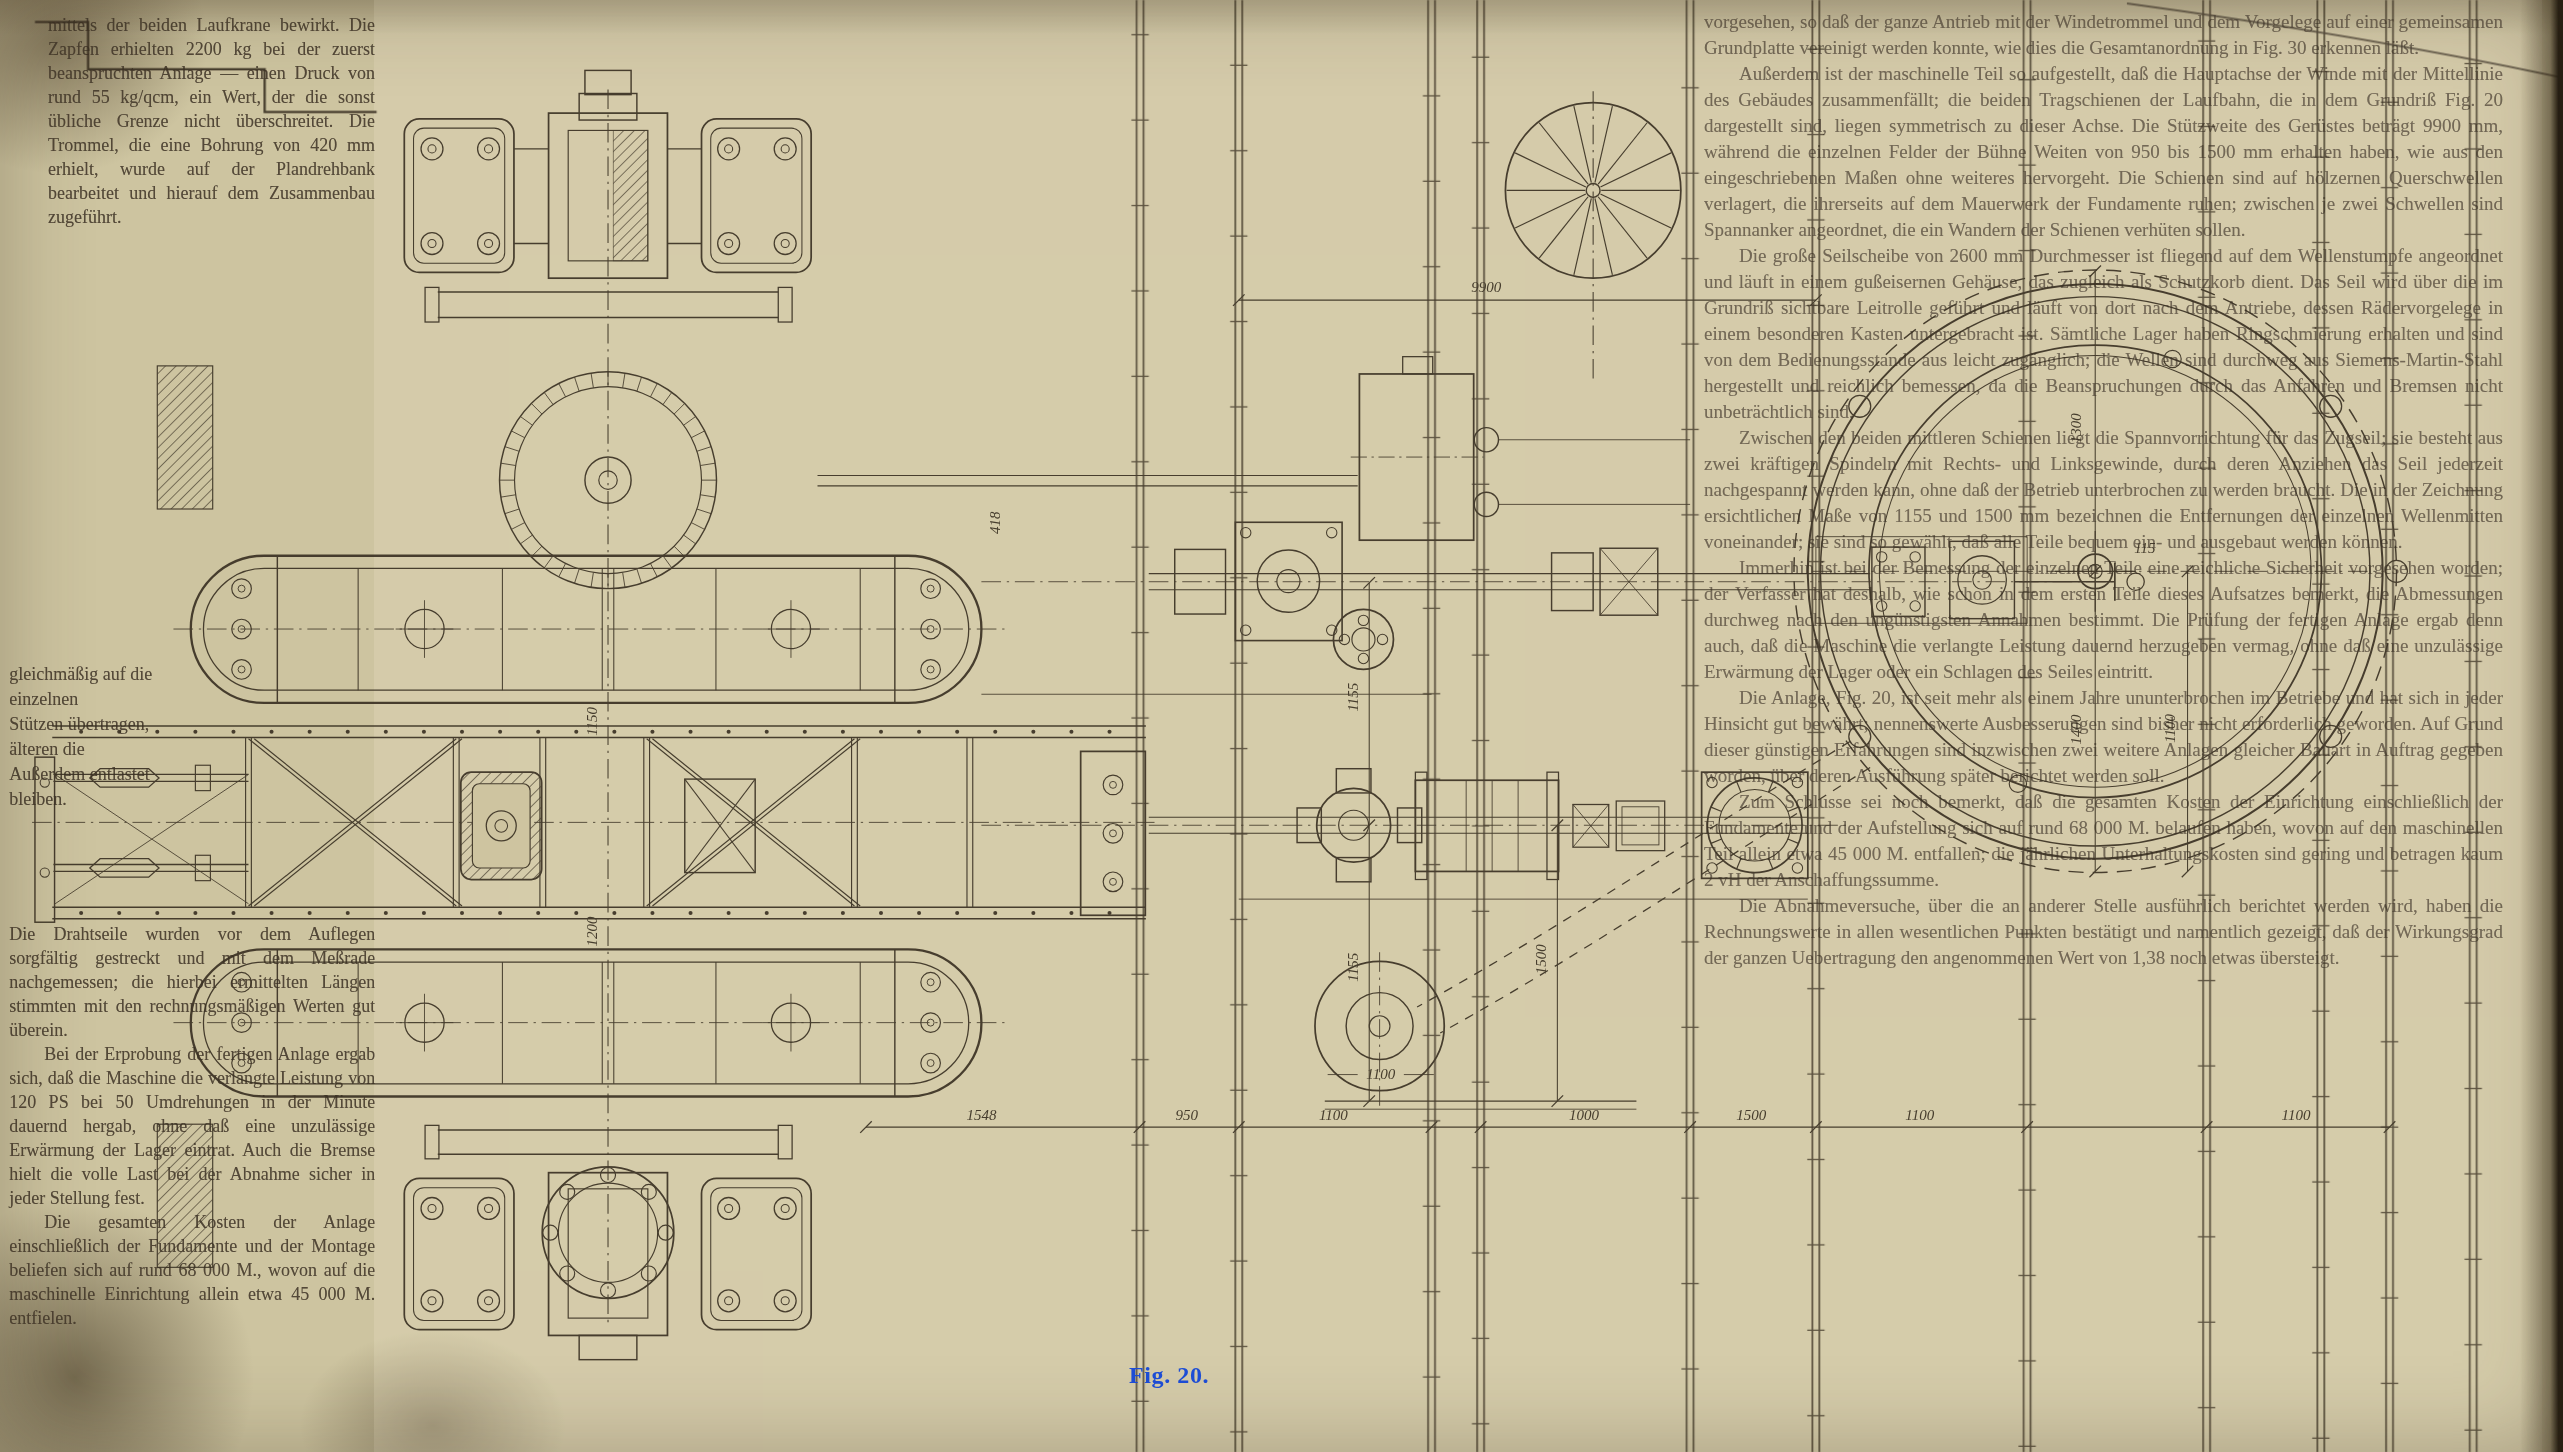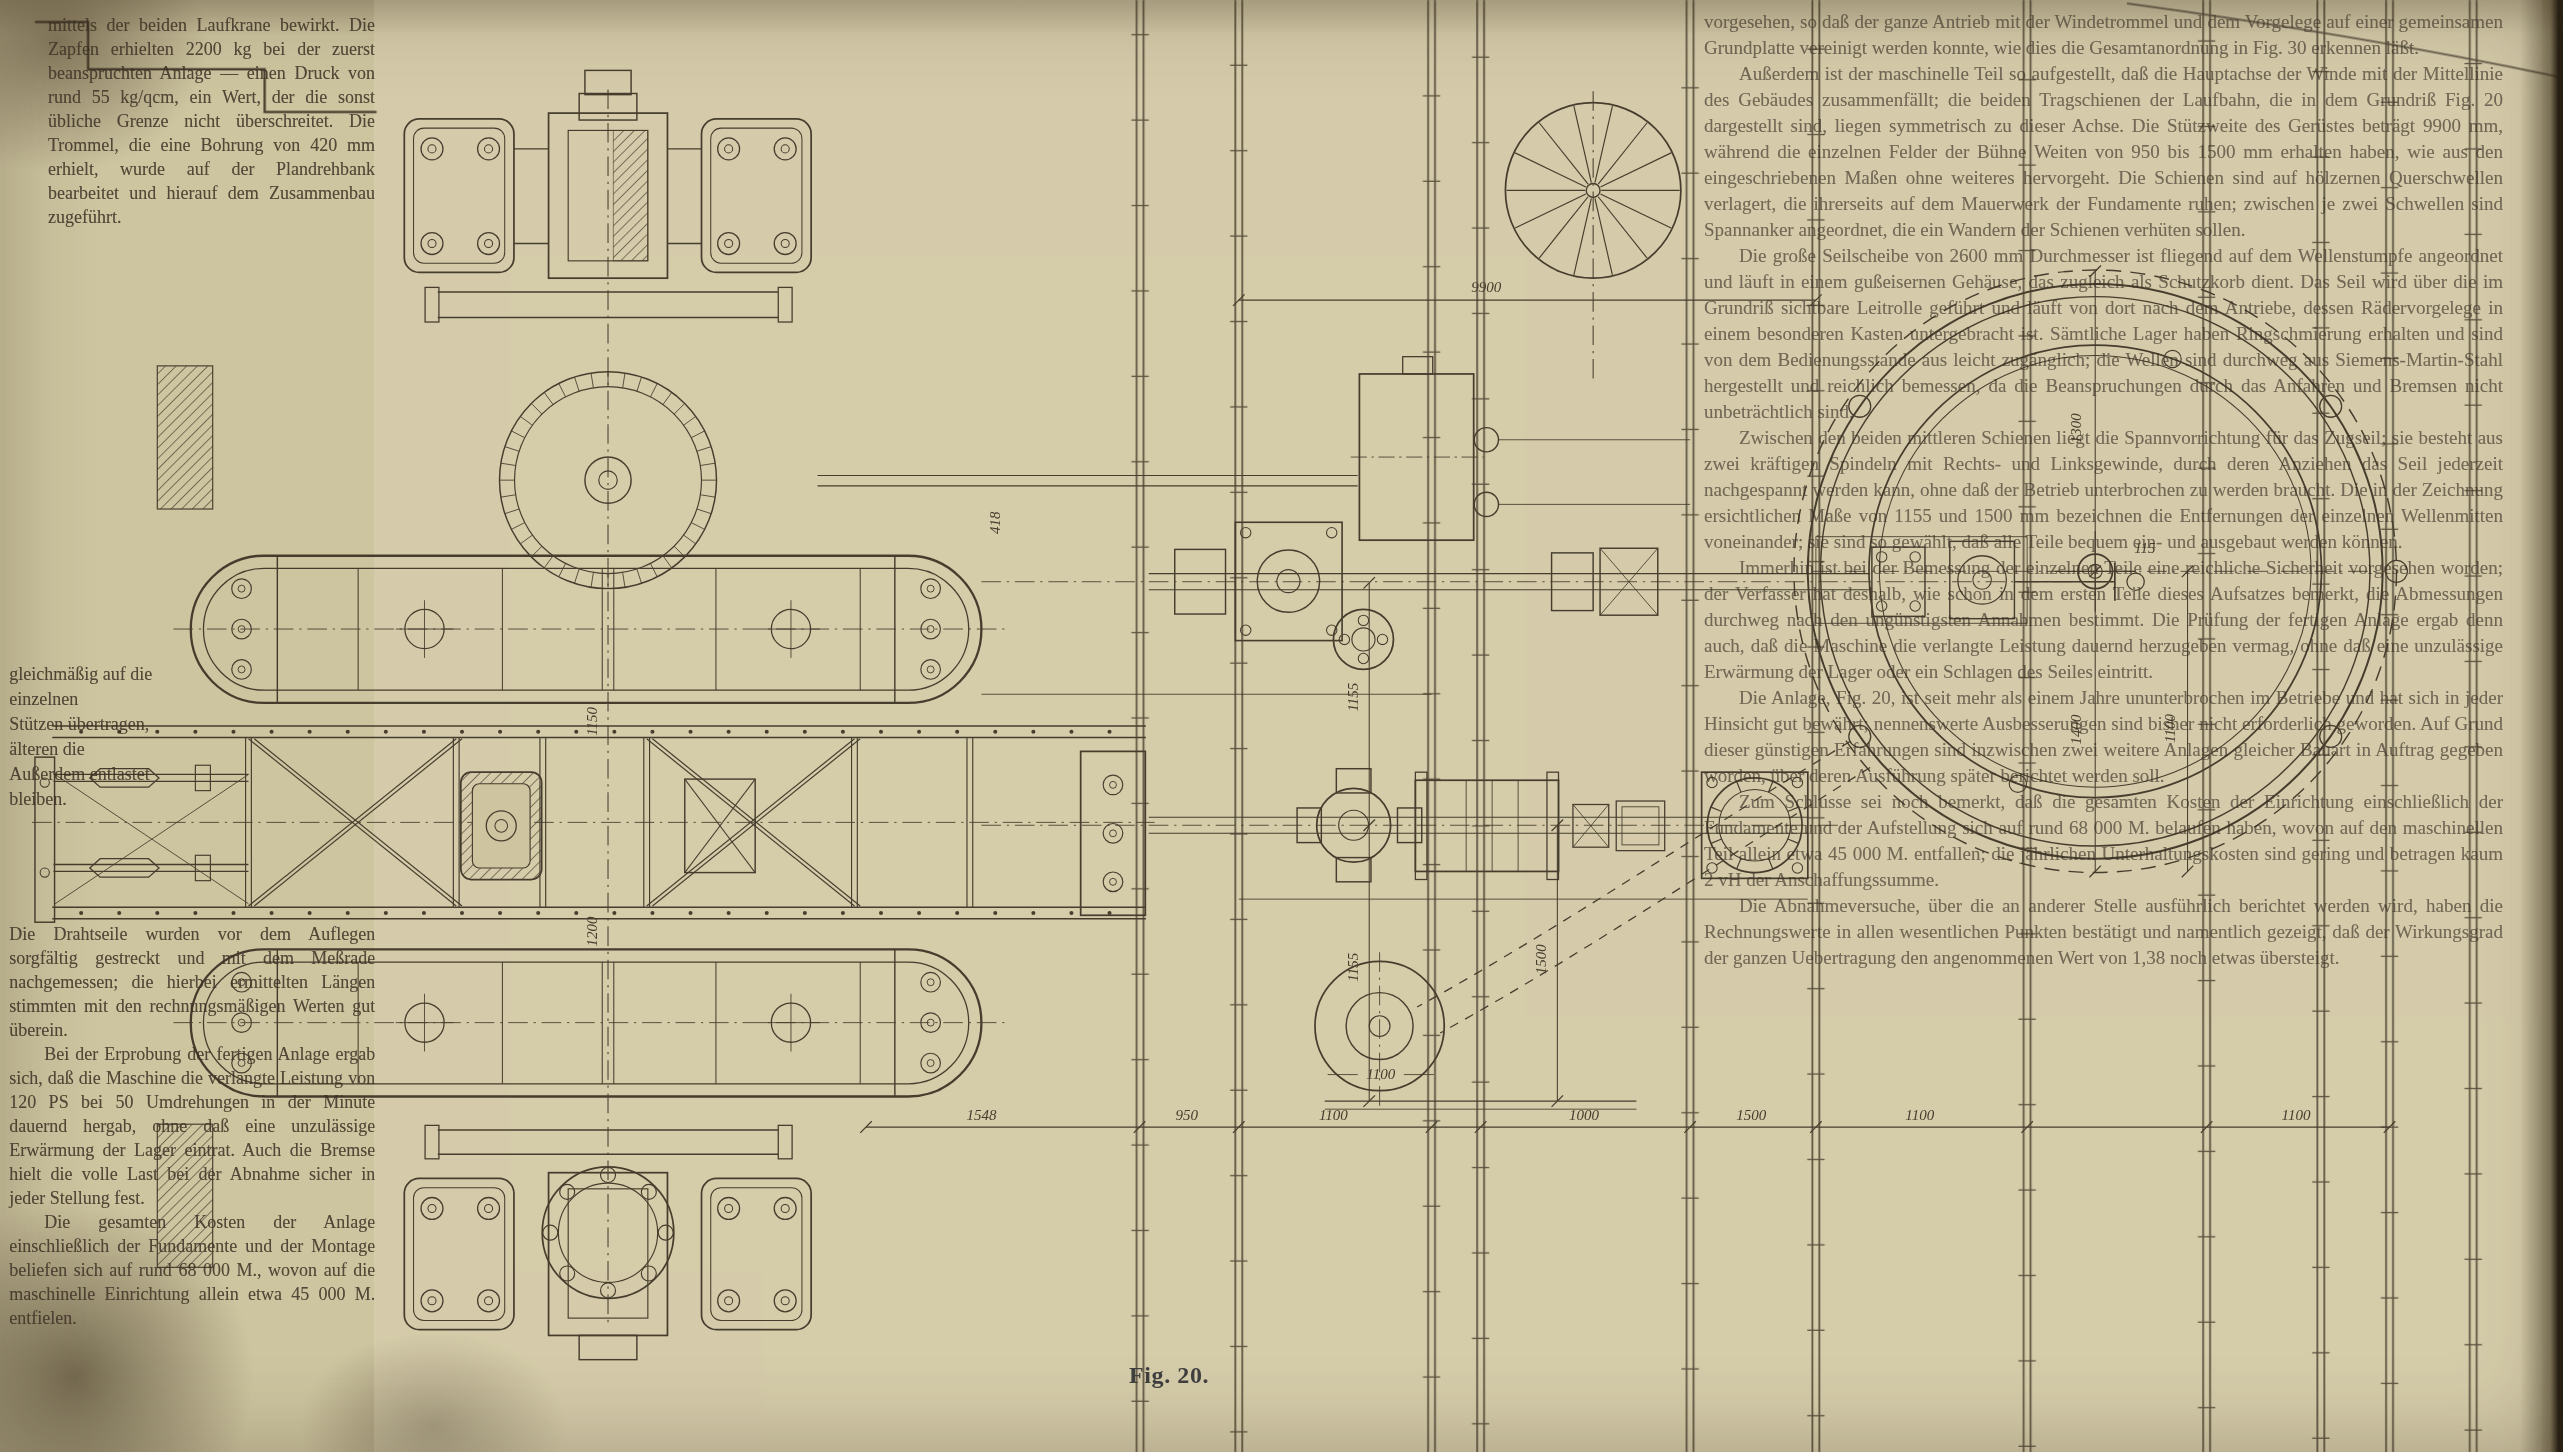--- a/index.html
+++ b/index.html
@@ -14,21 +14,21 @@
   .txt{position:absolute;color:#43382a;text-align:justify;z-index:1;opacity:.88;text-shadow:0 0 0.6px rgba(67,56,42,.45)}
   .txt p{margin:0;text-indent:35px}
   .txt p.ni{text-indent:0}
   #left-top{left:48px;top:12.7px;width:327px;font-size:18px;line-height:24px}
   #left-stubs{left:9.2px;top:662px;width:179px;font-size:18px;line-height:25px;text-align:left}
   #left-bottom{left:9.2px;top:922px;width:366px;font-size:18px;line-height:24px}
   #right-col{left:1704px;top:9.2px;width:799px;font-size:19px;line-height:26px}
   .foldout{position:absolute;left:374px;top:0;right:21px;bottom:0;background:rgba(243,237,212,.20);z-index:2}
   svg.drawing{position:absolute;left:0;top:0;z-index:3}
   svg text{fill:#3a3123;font-family:"Liberation Serif","DejaVu Serif",serif;font-style:italic;font-size:26px;text-anchor:middle}
-  #caption{position:absolute;left:1129px;top:1362px;z-index:4;font-size:24px;font-weight:bold;color:#404040;letter-spacing:0.6px}
+  #caption{position:absolute;left:1129px;top:1362px;z-index:4;font-size:24px;font-weight:bold;color:#1d4ed8;letter-spacing:0.6px}
   #edge-right{position:absolute;right:0;top:0;bottom:0;width:43px;z-index:5;pointer-events:none;
     background:linear-gradient(to left,#241d12 4.6px,rgba(56,45,26,.5) 12.7px,rgba(56,45,26,0))}
   #vignette{position:absolute;inset:0;z-index:6;box-shadow:inset 0 0 92px rgba(58,47,28,.32);pointer-events:none}
 </style>
 </head>
 <body>
 
 <div class="page">
 
   <div class="st" id="st-tl"></div>

